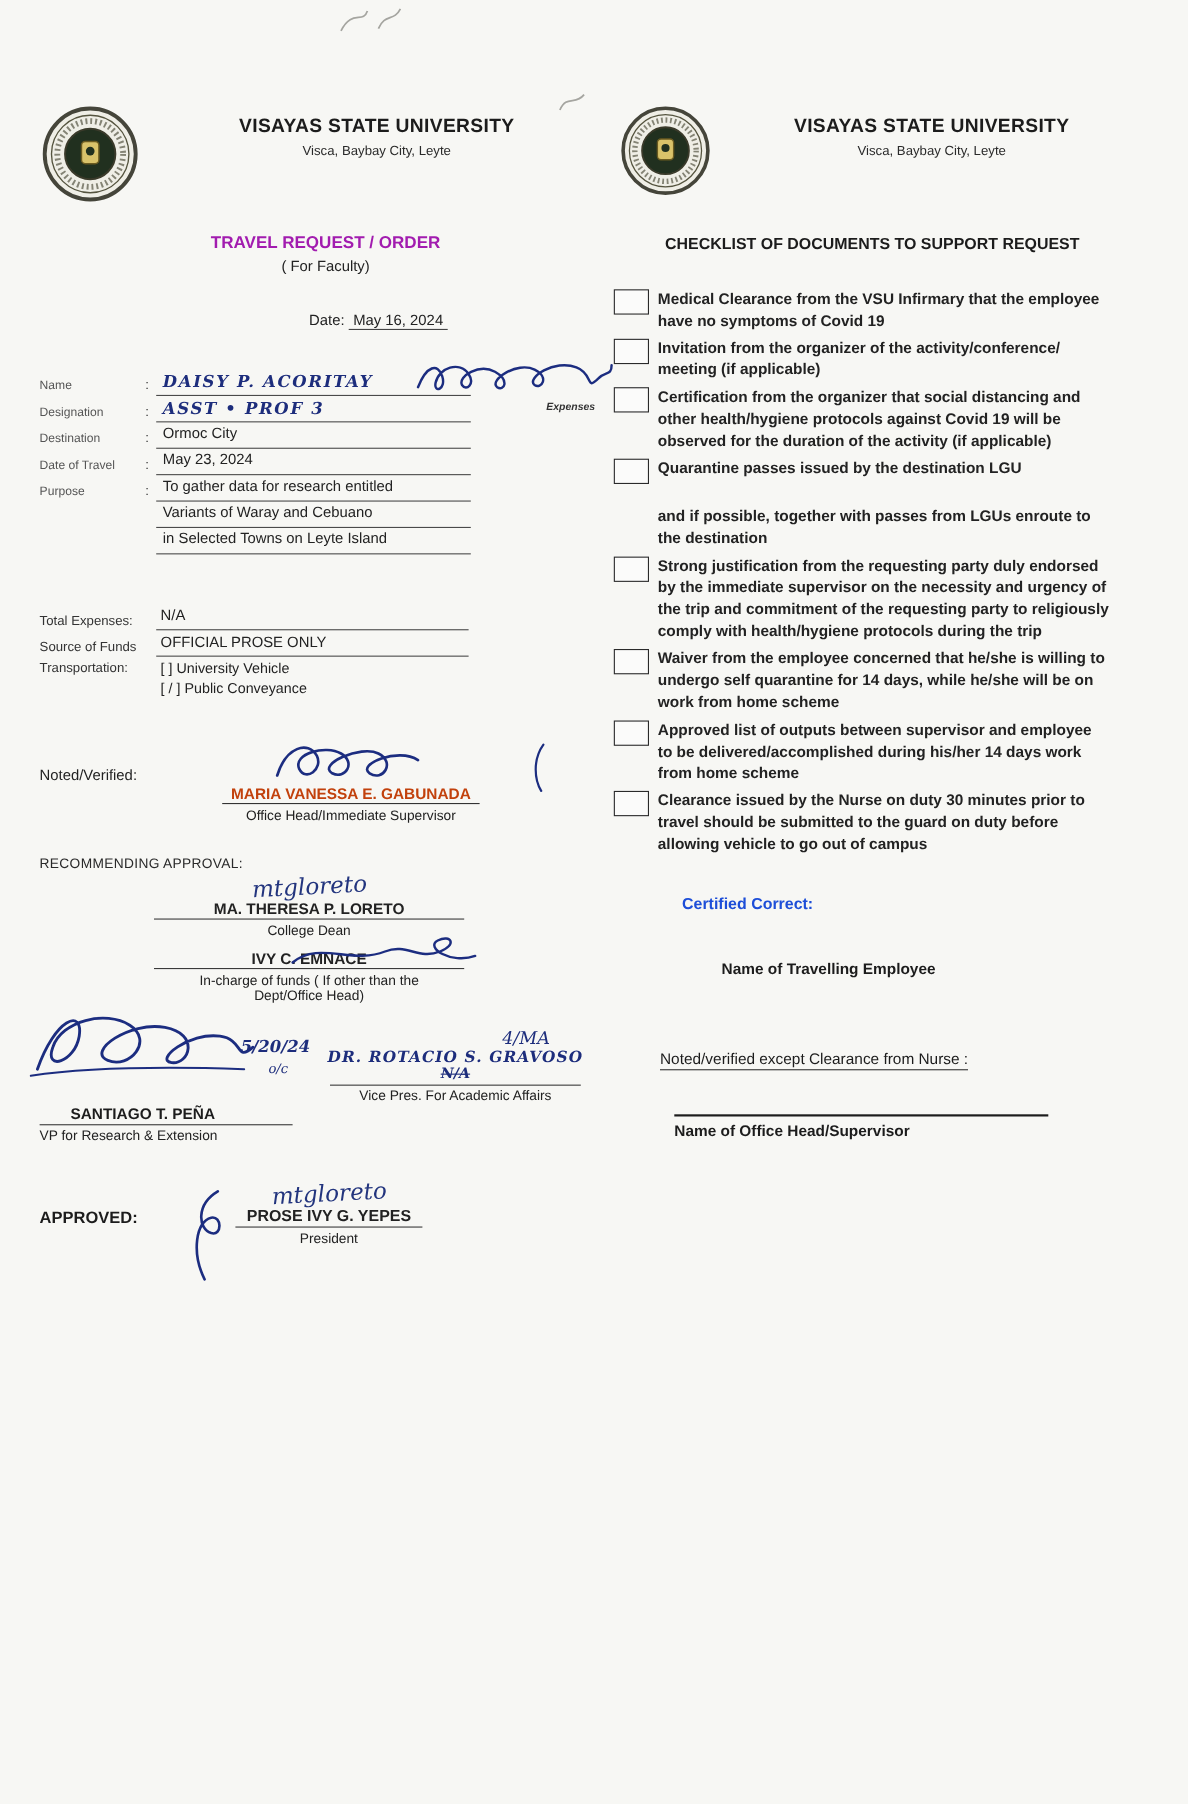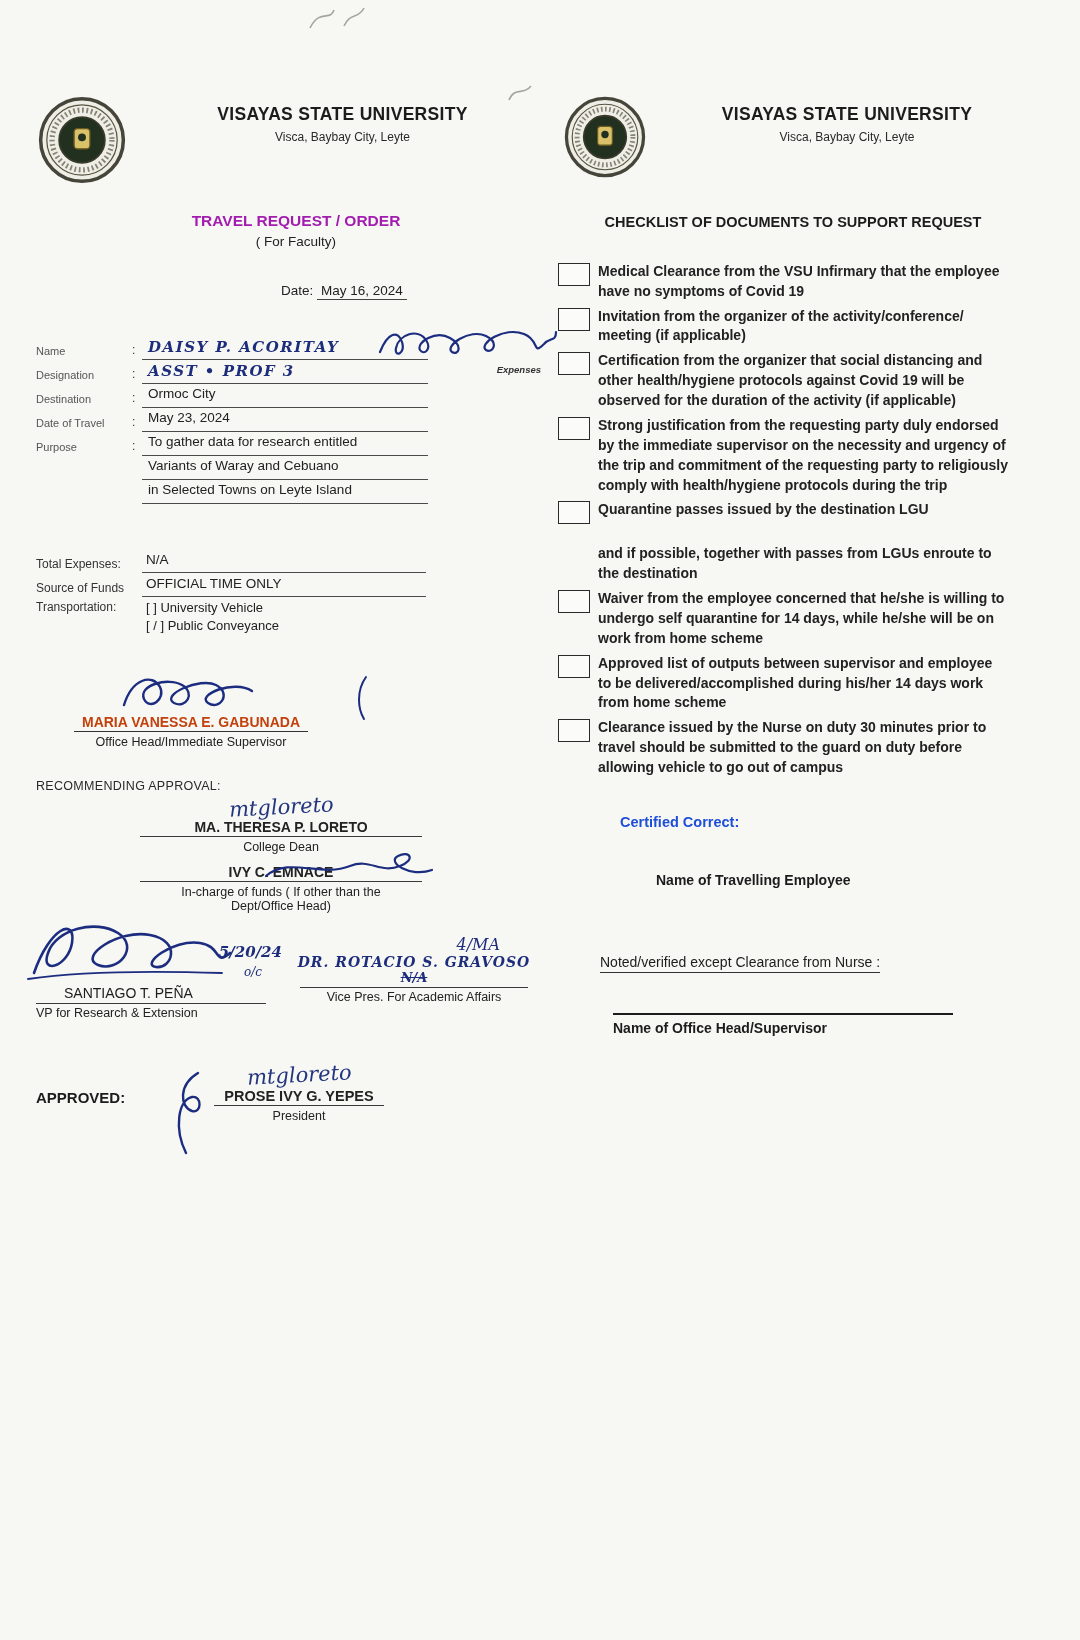--- a/index.html
+++ b/index.html
@@ -55,21 +55,21 @@
   .lone-stroke{position:absolute;right:-26px;top:6px;}
   .rec-label{font-size:12.5px;margin-top:30px;letter-spacing:.3px;color:#2a2a2a;}
   .center-block{width:282px;margin-left:104px;text-align:center;position:relative;}
   .script{font-family:"DejaVu Serif",serif;font-style:italic;color:#23357e;font-size:21px;transform:rotate(-3deg);display:inline-block;}
   .ublock{border-bottom:1.4px solid #3a3a3a;padding-bottom:1px;}
   .vprow{display:flex;margin-top:20px;position:relative;}
   .vp-left{width:252px;position:relative;min-height:96px;}
   .vp-big-sig{position:absolute;left:-14px;top:-24px;}
   .vp-date{position:absolute;right:6px;top:10px;font-family:"DejaVu Serif",serif;font-style:italic;font-weight:bold;color:#1d2d7c;font-size:15px;}
   .vp-note{position:absolute;right:26px;top:32px;font-family:"DejaVu Serif",serif;font-style:italic;color:#1d2d7c;font-size:12px;}
-  .vp-name{font-weight:normal;font-size:14px;margin-top:52px;margin-left:28px;color:#1c1c1c;}
+  .vp-name{font-weight:bold;font-size:14px;margin-top:72px;margin-left:28px;color:#1c1c1c;}
   .vp-line{border-top:1.4px solid #3a3a3a;width:230px;margin-top:2px;}
   .vp-title{font-size:12.5px;margin-top:2px;color:#222;}
   .vp-right{width:252px;position:relative;text-align:center;padding-top:2px;}
   .aa-note{font-family:"DejaVu Serif",serif;font-style:italic;color:#1d2d7c;font-size:16px;text-align:right;margin-right:40px;}
   .aa-script{font-family:"DejaVu Serif",serif;font-style:italic;font-weight:bold;color:#1d2d7c;font-size:14px;letter-spacing:1px;}
   .aa-na{font-family:"DejaVu Serif",serif;font-style:italic;font-weight:bold;color:#1d2d7c;font-size:13px;text-decoration:line-through;}
   .aa-line{border-top:1.4px solid #3a3a3a;width:228px;margin:2px auto 0 auto;}
   .approved{display:flex;margin-top:34px;position:relative;}
   .app-label{font-weight:bold;font-size:15px;width:128px;padding-top:26px;color:#1c1c1c;}
   .app-center{width:270px;text-align:center;position:relative;}
@@ -160,30 +160,31 @@
       <div class="pline">in Selected Towns on Leyte Island</div>
     </div>
 
     <div class="expenses">
       <div class="erow">
         <span class="elabel">Total Expenses:</span>
         <span class="eval">N/A</span>
       </div>
       <div class="erow">
         <span class="elabel">Source of Funds</span>
-        <span class="eval">OFFICIAL TIME ONLY</span>
+        <span class="eval">OFFICIAL PROSE ONLY</span>
       </div>
       <div class="trow">
         <span class="elabel">Transportation:</span>
         <span class="tval">[  ] University Vehicle</span>
       </div>
       <div class="tind">[ / ] Public Conveyance</div>
     </div>
 
     <div class="noted">
+      <div class="noted-label">Noted/Verified:</div>
       <div class="noted-center">
         <svg class="sig-svg" width="150" height="56">
           <path d="M8 38 C16 12 36 6 44 20 C50 32 34 44 28 32 C22 18 52 10 66 18 C80 26 70 42 58 36 C44 28 84 10 100 18 C116 26 104 44 92 36 C80 28 118 12 136 24" stroke="#1c2d80" stroke-width="2.4" fill="none" stroke-linecap="round"></path>
         </svg>
         <div class="sig-name">MARIA VANESSA E. GABUNADA</div>
         <div class="sig-title">Office Head/Immediate Supervisor</div>
         <svg class="lone-stroke" width="22" height="50">
           <path d="M16 4 C6 18 8 36 14 46" stroke="#1c2d80" stroke-width="2" fill="none" stroke-linecap="round"></path>
         </svg>
       </div>
@@ -270,31 +271,31 @@
       <div class="chk-item">
         <span class="chk-box"></span>
         <div class="chk-text">Invitation from the organizer of the activity/conference/ meeting (if applicable)</div>
       </div>
       <div class="chk-item">
         <span class="chk-box"></span>
         <div class="chk-text">Certification from the organizer that social distancing and other health/hygiene protocols against Covid 19 will be observed for the duration of the activity (if applicable)</div>
       </div>
       <div class="chk-item">
         <span class="chk-box"></span>
-        <div class="chk-text">Strong justification from the requesting party duly endorsed by the immediate supervisor on the necessity and urgency of the trip and commitment of the requesting party to religiously comply with health/hygiene protocols during the trip</div>
-      </div>
-      <div class="chk-item">
-        <span class="chk-box"></span>
         <div class="chk-text">
           <div>Quarantine passes issued by the destination LGU</div>
           <div class="chk-gap">and if possible, together with passes from LGUs enroute to the destination</div>
         </div>
       </div>
       <div class="chk-item">
         <span class="chk-box"></span>
+        <div class="chk-text">Strong justification from the requesting party duly endorsed by the immediate supervisor on the necessity and urgency of the trip and commitment of the requesting party to religiously comply with health/hygiene protocols during the trip</div>
+      </div>
+      <div class="chk-item">
+        <span class="chk-box"></span>
         <div class="chk-text">Waiver from the employee concerned that he/she is willing to undergo self quarantine for 14 days, while he/she will be on work from home scheme</div>
       </div>
       <div class="chk-item">
         <span class="chk-box"></span>
         <div class="chk-text">Approved list of outputs between supervisor and employee to be delivered/accomplished during his/her 14 days work from home scheme</div>
       </div>
       <div class="chk-item">
         <span class="chk-box"></span>
         <div class="chk-text">Clearance issued by the Nurse on duty 30 minutes prior to travel should be submitted to the guard on duty before allowing vehicle to go out of campus</div>
       </div>

